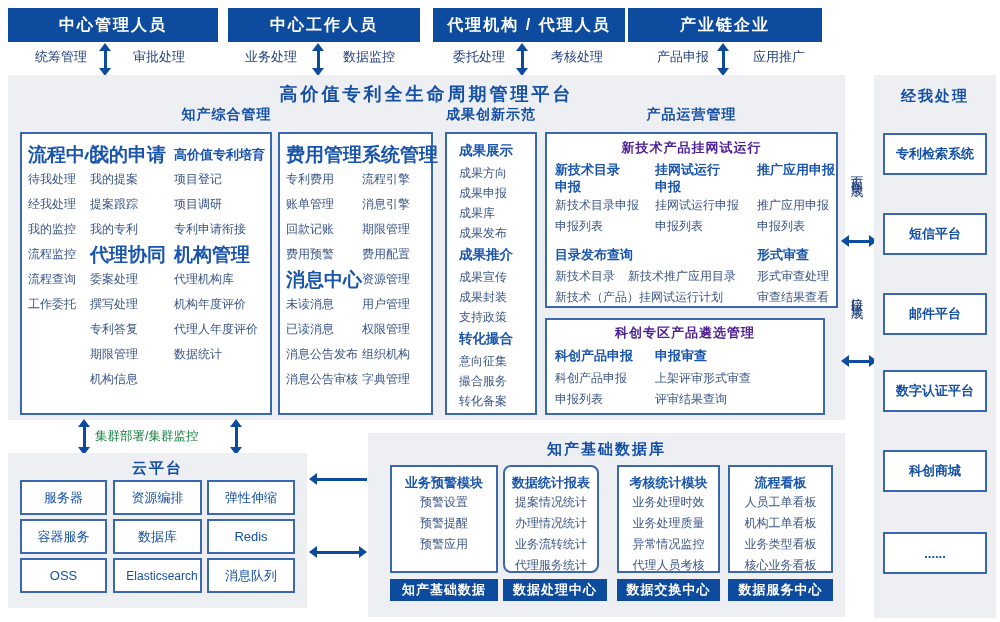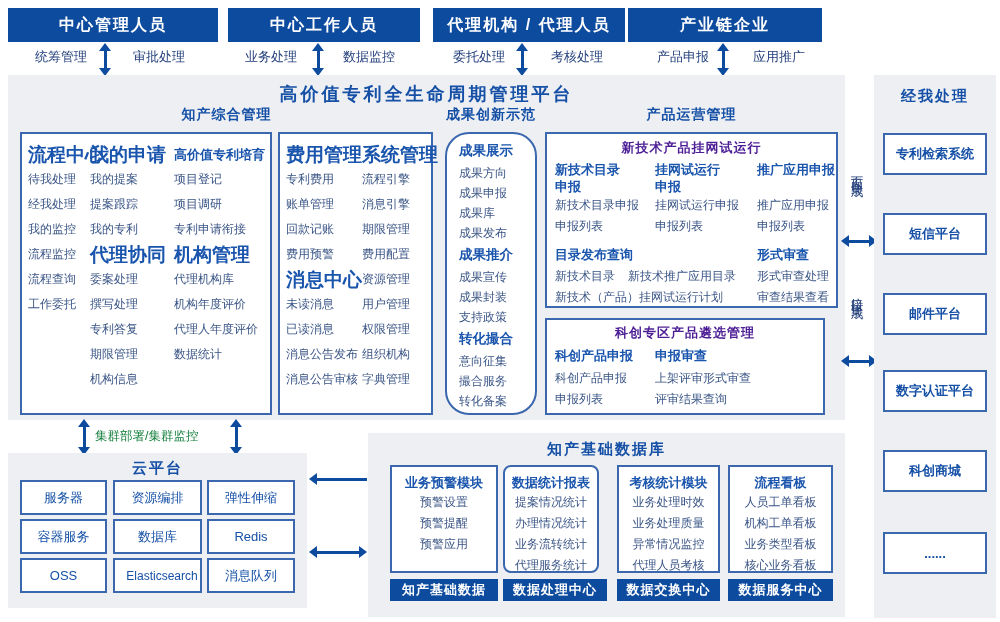--- a/index.html
+++ b/index.html
@@ -174,21 +174,21 @@
           <div class="gitem">费用配置</div>
           <div class="gitem">资源管理</div>
           <div class="gitem">用户管理</div>
           <div class="gitem">权限管理</div>
           <div class="gitem">组织机构</div>
           <div class="gitem">字典管理</div>
         </div>
       </div>
     </div>
 
-    <div class="wbox" style="left:437px;top:57px;width:92px;height:283px;padding:5px 0 0 12px;border-radius:24px;">
+    <div class="wbox" style="left:437px;top:57px;width:92px;height:283px;padding:5px 0 0 12px;">
       <div class="c-title">成果展示</div>
       <div class="c-item">成果方向</div>
       <div class="c-item">成果申报</div>
       <div class="c-item">成果库</div>
       <div class="c-item">成果发布</div>
       <div class="c-title">成果推介</div>
       <div class="c-item">成果宣传</div>
       <div class="c-item">成果封装</div>
       <div class="c-item">支持政策</div>
       <div class="c-title">转化撮合</div>

